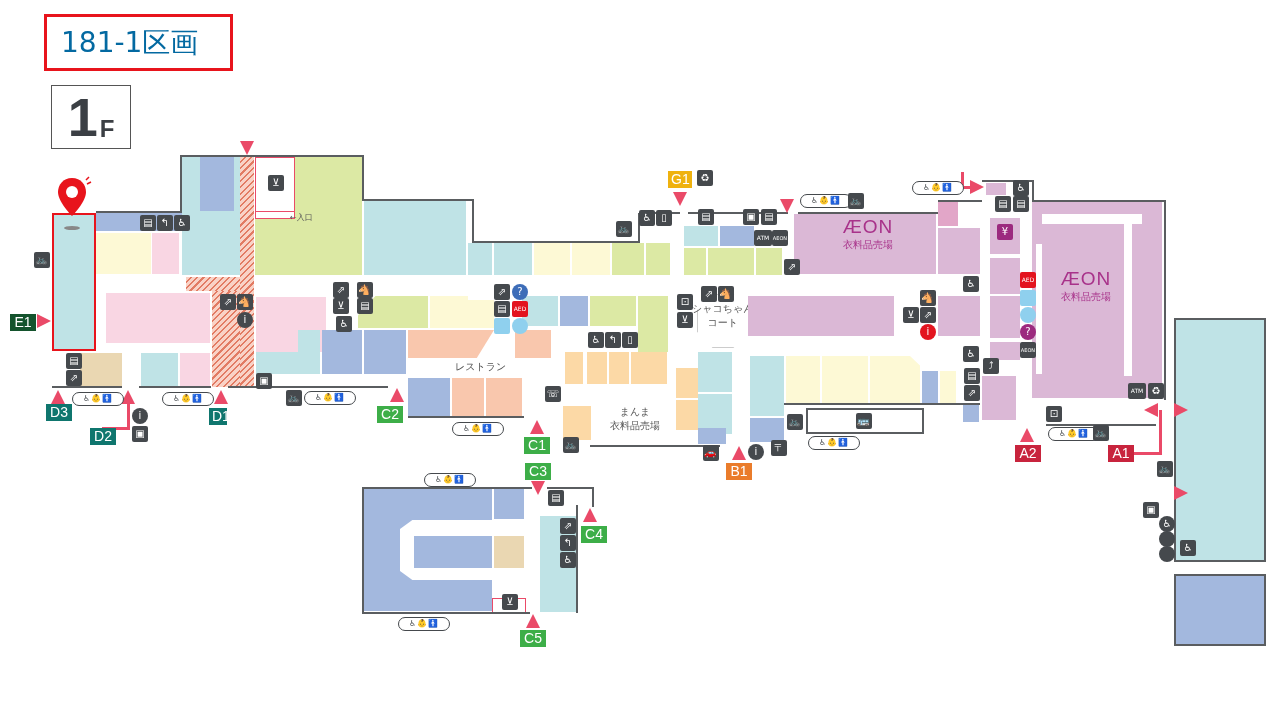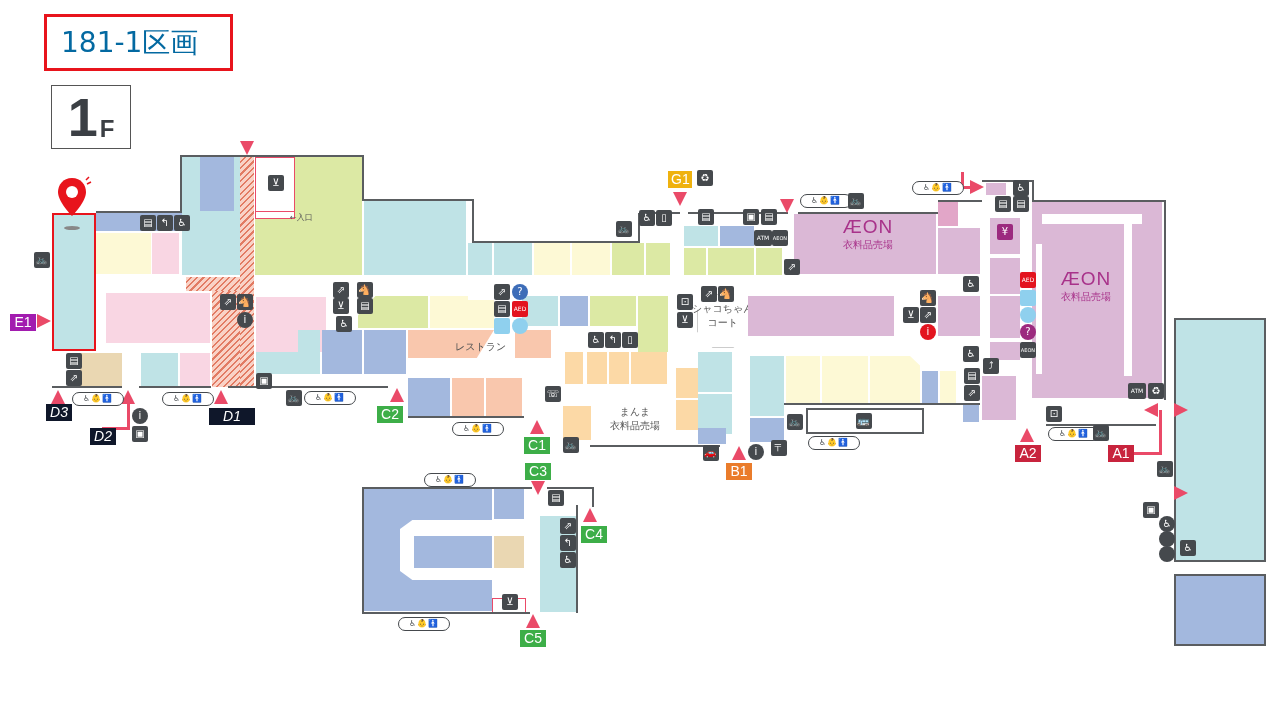--- a/index.html
+++ b/index.html
@@ -31,24 +31,24 @@
 
   .icon { position: absolute; width: 16px; height: 16px; background: #45494d; color: #fff; border-radius: 2px; font-size: 10px; line-height: 16px; text-align: center; font-family: "DejaVu Sans", sans-serif; overflow: hidden; }
   .icon.round { border-radius: 50%; }
   .icon.red { background: #e3141f; }
   .icon.blue { background: #3d6db8; }
   .icon.purple { background: #9c2a7f; }
   .icon.lightblue { background: #8fd0ee; color: #c0282c; font-size: 6px; }
   .icon.wide { width: 52px; height: 14px; border-radius: 7px; background: #fff; border: 1.5px solid #45494d; color: #45494d; font-size: 8px; line-height: 11px; letter-spacing: 1px; }
 
   .gate { position: absolute; color: #fff; font-family: "Liberation Sans", sans-serif; font-size: 14px; line-height: 17px; text-align: center; height: 17px; padding: 0 3px; }
-  .g-blue { background: #0f172a; font-style: italic; }
+  .g-blue { background: #0f766e; }
   .g-green { background: #3dae48; }
   .g-red { background: #c8243d; }
-  .g-pink { background: #a21caf; }
+  .g-pink { background: #14532d; }
   .g-orange { background: #ea7c2b; }
   .g-yellow { background: #efb20f; }
 
   .tri-up { position: absolute; width: 0; height: 0; border-left: 7px solid transparent; border-right: 7px solid transparent; border-bottom: 14px solid #ea4a68; }
   .tri-down { position: absolute; width: 0; height: 0; border-left: 7px solid transparent; border-right: 7px solid transparent; border-top: 14px solid #ea4a68; }
   .tri-right { position: absolute; width: 0; height: 0; border-top: 7px solid transparent; border-bottom: 7px solid transparent; border-left: 14px solid #ea4a68; }
   .tri-left { position: absolute; width: 0; height: 0; border-top: 7px solid transparent; border-bottom: 7px solid transparent; border-right: 14px solid #ea4a68; }
   .pink-line { position: absolute; background: #ea4a68; }
 
   .label { position: absolute; font-size: 10px; color: #555; white-space: nowrap; text-align: center; line-height: 14px; }
@@ -119,21 +119,21 @@
   <div class="blk c-lime" style="left:358px;top:296px;width:70px;height:32px;clip-path:polygon(25% 0,100% 0,100% 100%,0 100%,0 60%);"></div>
   <div class="blk c-yel" style="left:430px;top:296px;width:38px;height:32px;"></div>
   <div class="blk c-yel" style="left:468px;top:300px;width:26px;height:28px;"></div>
   <div class="blk c-sal" style="left:408px;top:330px;width:86px;height:28px;clip-path:polygon(0 0,100% 0,80% 100%,0 100%);"></div>
   <div class="blk c-sal" style="left:515px;top:330px;width:36px;height:28px;"></div>
   <div class="blk c-cyan" style="left:522px;top:296px;width:36px;height:30px;"></div>
   <div class="blk c-blue" style="left:560px;top:296px;width:28px;height:30px;"></div>
   <div class="blk c-lime" style="left:590px;top:296px;width:46px;height:30px;"></div>
   <div class="blk c-lime" style="left:638px;top:296px;width:30px;height:56px;"></div>
 
-  <div class="label" style="left:455px;top:340px;">レストラン</div>
+  <div class="label" style="left:455px;top:360px;">レストラン</div>
 
   <div class="blk c-blue" style="left:408px;top:378px;width:42px;height:38px;"></div>
   <div class="blk c-sal" style="left:452px;top:378px;width:32px;height:38px;"></div>
   <div class="blk c-sal" style="left:486px;top:378px;width:36px;height:38px;"></div>
 
   <div class="blk c-org" style="left:565px;top:352px;width:18px;height:32px;"></div>
   <div class="blk c-org" style="left:587px;top:352px;width:20px;height:32px;"></div>
   <div class="blk c-org" style="left:609px;top:352px;width:20px;height:32px;"></div>
   <div class="blk c-org" style="left:631px;top:352px;width:36px;height:32px;"></div>
   <div class="blk c-org" style="left:563px;top:406px;width:28px;height:34px;"></div>
@@ -231,21 +231,21 @@
   <div class="gate g-pink" style="left:10px;top:314px;width:26px;">E1</div>
   <div class="tri-right" style="left:37px;top:314px;"></div>
 
   <div class="tri-up" style="left:51px;top:390px;"></div>
   <div class="gate g-blue" style="left:46px;top:404px;width:26px;">D3</div>
   <div class="tri-up" style="left:121px;top:390px;"></div>
   <div class="pink-line" style="left:127px;top:403px;width:3px;height:26px;"></div>
   <div class="pink-line" style="left:102px;top:427px;width:28px;height:3px;"></div>
   <div class="gate g-blue" style="left:90px;top:428px;width:26px;">D2</div>
   <div class="tri-up" style="left:214px;top:390px;"></div>
-  <div class="gate g-blue" style="left:209px;top:408px;width:46px;">D1</div>
+  <div class="gate g-blue" style="left:209px;top:408px;width:18px;">D1</div>
 
   <div class="tri-up" style="left:390px;top:388px;"></div>
   <div class="gate g-green" style="left:377px;top:406px;width:26px;">C2</div>
   <div class="tri-up" style="left:530px;top:420px;"></div>
   <div class="gate g-green" style="left:524px;top:437px;width:26px;">C1</div>
   <div class="gate g-green" style="left:525px;top:463px;width:26px;">C3</div>
   <div class="tri-down" style="left:531px;top:481px;"></div>
   <div class="tri-up" style="left:583px;top:508px;"></div>
   <div class="gate g-green" style="left:581px;top:526px;width:26px;">C4</div>
   <div class="tri-up" style="left:526px;top:614px;"></div>

